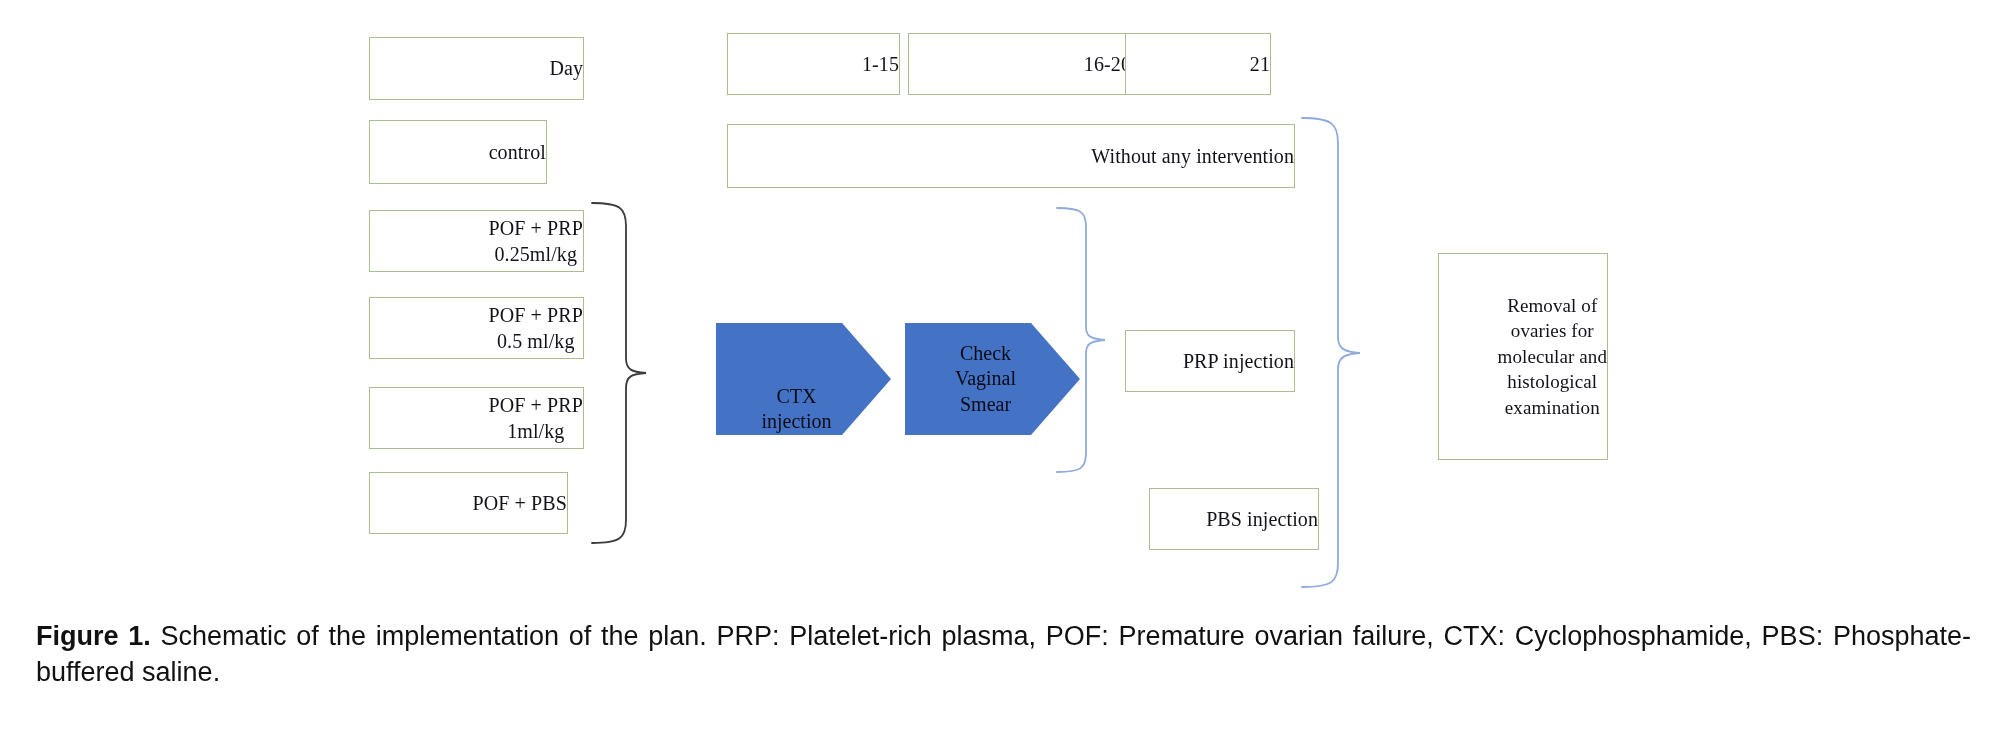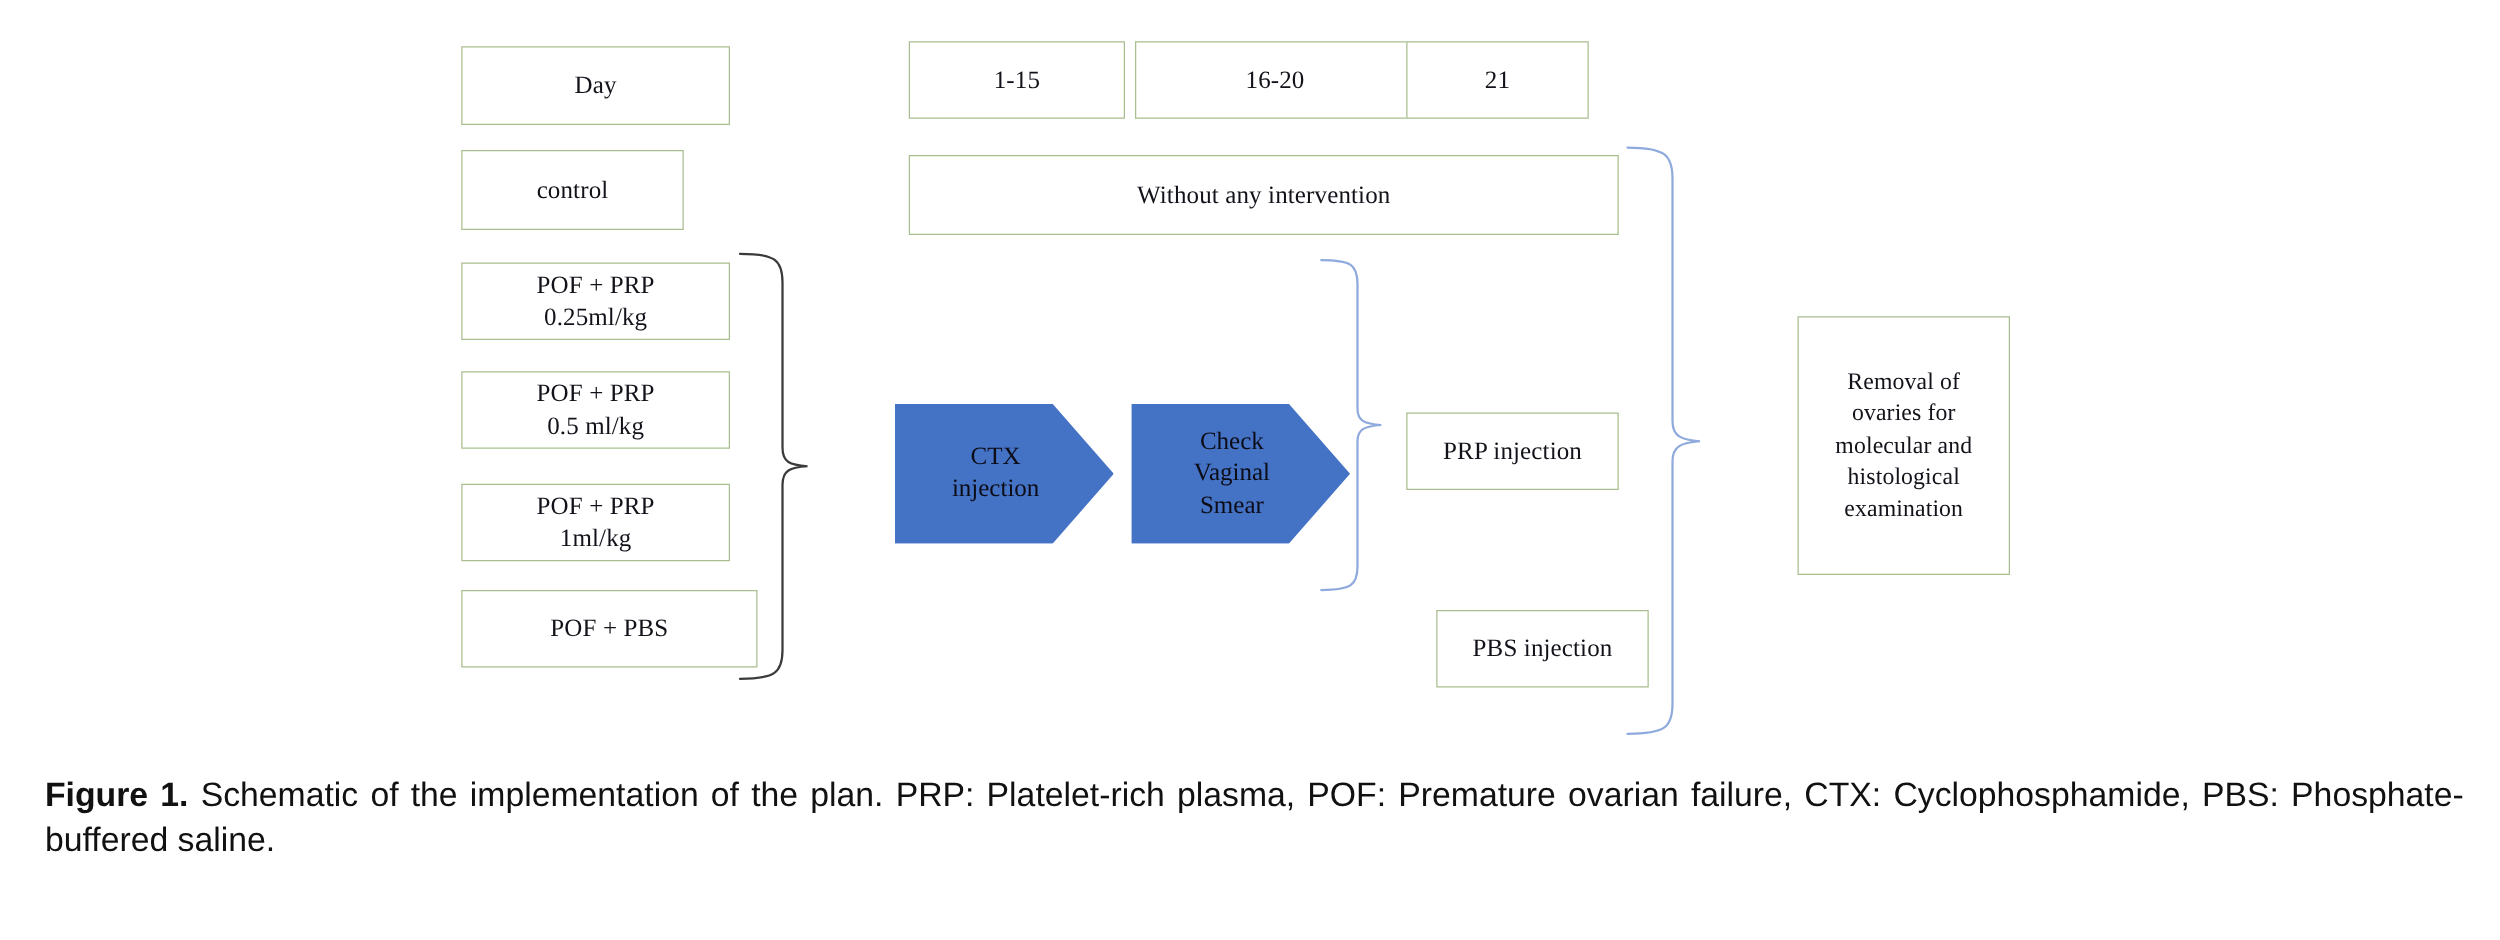--- a/index.html
+++ b/index.html
@@ -25,42 +25,42 @@
     height: 605px;
   }
   
   .box {
     position: absolute;
     box-sizing: border-box;
     border: 1.6px solid #A9BE8E;
     background: #ffffff;
     display: flex;
     align-items: center;
-    justify-content: center;
+    justify-content: flex-end;
     text-align: center;
     font-family: "Liberation Serif", serif;
     font-size: 20px;
     line-height: 1.32;
     color: #12121a;
     letter-spacing: .1px;
   }
   .box .txt { display: block; white-space: pre-line; }
 
   
   #box-day         { left: 369px;  top: 37px;  width: 215px; height: 63px; }
   #box-d1          { left: 727px;  top: 33px;  width: 173px; height: 62px; }
   #box-d2          { left: 908px;  top: 33px;  width: 224px; height: 62px; }
   #box-d3          { left: 1125px; top: 33px;  width: 146px; height: 62px; }
   #box-d4          { left: 1438px; top: 33px;  width: 170px; height: 62px; }
   #box-control     { left: 369px;  top: 120px; width: 178px; height: 64px; }
   #box-nointerv    { left: 727px;  top: 124px; width: 568px; height: 64px; }
   #box-g1          { left: 369px;  top: 210px; width: 215px; height: 62px; }
   #box-g2          { left: 369px;  top: 297px; width: 215px; height: 62px; }
   #box-g3          { left: 369px;  top: 387px; width: 215px; height: 62px; }
-  #box-g4          { left: 369px;  top: 472px; width: 237px; height: 62px; }
+  #box-g4          { left: 369px;  top: 472px; width: 199px; height: 62px; }
   #box-prp-inj     { left: 1125px; top: 330px; width: 170px; height: 62px; }
   #box-pbs-inj     { left: 1149px; top: 488px; width: 170px; height: 62px; }
   #box-removal     { left: 1438px; top: 253px; width: 170px; height: 207px;
                      font-size: 19px; line-height: 1.34; }
 
   
   .arrow {
     position: absolute;
     box-sizing: border-box;
     background: #4472C4;
@@ -68,21 +68,21 @@
     align-items: center;
     justify-content: center;
     text-align: center;
     color: #0c0c16;
     font-family: "Liberation Serif", serif;
     font-size: 20px;
     line-height: 1.28;
     clip-path: polygon(0% 0%, 72% 0%, 100% 50%, 72% 100%, 0% 100%);
   }
   .arrow .txt { white-space: pre-line; display: block; padding-right: 14px; }
-  #arrow-ctx   { left: 716px; top: 323px; width: 175px; height: 112px; }
+  #arrow-ctx   { left: 716px; top: 323px; width: 175px; height: 112px; align-items: flex-end; }
   #arrow-smear { left: 905px; top: 323px; width: 175px; height: 112px; }
 
   
   .brace {
     position: absolute;
     pointer-events: none;
   }
   #brace-groups { left: 590px;  top: 200px; width: 70px;  height: 345px; }
   #brace-prp    { left: 1055px; top: 205px; width: 60px;  height: 270px; }
   #brace-final  { left: 1300px; top: 115px; width: 70px;  height: 475px; }

